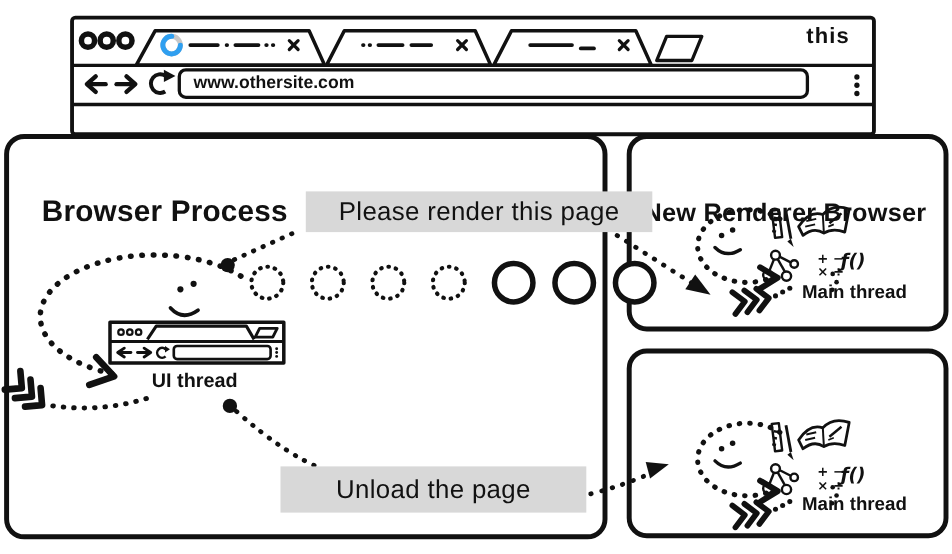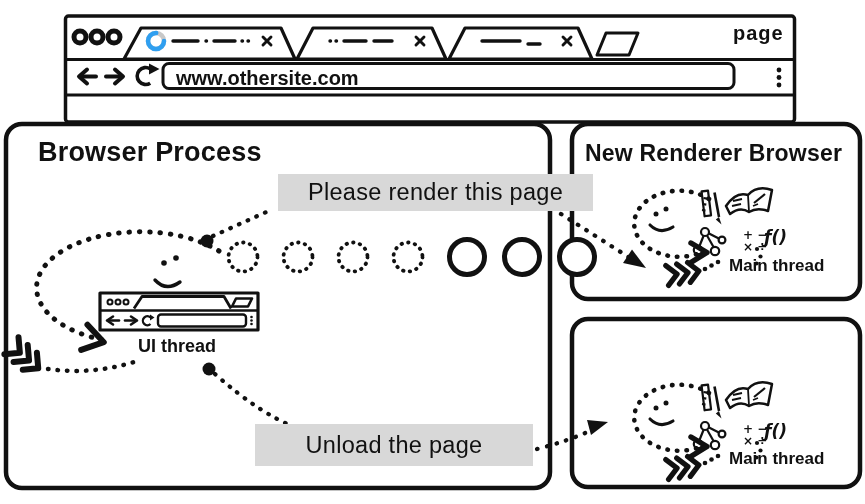--- a/index.html
+++ b/index.html
@@ -1,20 +1,20 @@
 <!DOCTYPE html>
 <html><head>
 <meta charset="utf-8">
 <style>
   html,body{margin:0;padding:0;background:#fff;}
   #stage{position:relative;width:865px;height:504px;background:#fff;overflow:hidden;
          font-family:"Liberation Sans",sans-serif;color:#111;}
   #art{position:absolute;left:0;top:0;}
   .txt{position:absolute;white-space:nowrap;color:#111;}
-  .title{font-weight:700;letter-spacing:.2px;}
+  .title{font-weight:700;letter-spacing:.2px;margin-top:40px;}
   .msg{position:absolute;display:flex;align-items:center;justify-content:center;
        background:#d8d8d8;font-size:23.5px;font-weight:500;letter-spacing:.3px;}
   .thread{font-weight:700;}
 </style>
 </head>
 <body>
 
 <div id="stage">
 
 <svg id="art" width="865" height="504" viewBox="0 0 865 504">
@@ -225,22 +225,22 @@
       <text x="743" y="239" font-size="12">+ −</text>
       <text x="743" y="251" font-size="12">× ÷</text>
       <text x="764" y="243" font-size="17" font-style="italic">ƒ()</text>
       <text x="743" y="433" font-size="12">+ −</text>
       <text x="743" y="445" font-size="12">× ÷</text>
       <text x="764" y="437" font-size="17" font-style="italic">ƒ()</text>
     </g>
   </g>
 </svg>
 
-<span class="txt" style="left:176px;top:67px;font-size:20px;font-weight:600;">www.othersite.com</span>
-<span class="txt" style="left:733px;top:22px;font-size:20px;font-weight:700;letter-spacing:1px;">page</span>
+<span class="txt" style="left:176px;top:67px;font-size:16px;font-weight:600;">www.othersite.com</span>
+<span class="txt" style="left:733px;top:22px;font-size:20px;font-weight:700;letter-spacing:1px;">this</span>
 
 <span class="txt title" style="left:38px;top:137px;font-size:27px;">Browser Process</span>
 <span class="txt title" style="left:585px;top:140px;font-size:23px;">New Renderer Browser</span>
 
 <div class="msg" style="left:255px;top:424px;width:278px;height:42px;">Unload the page</div>
 <div class="msg" style="left:278px;top:174px;width:315px;height:37px;">Please render this page</div>
 
 <span class="txt thread" style="left:138px;top:336px;font-size:18px;">UI thread</span>
 <span class="txt thread" style="left:729px;top:256px;font-size:17px;">Main thread</span>
 <span class="txt thread" style="left:729px;top:449px;font-size:17px;">Main thread</span>

